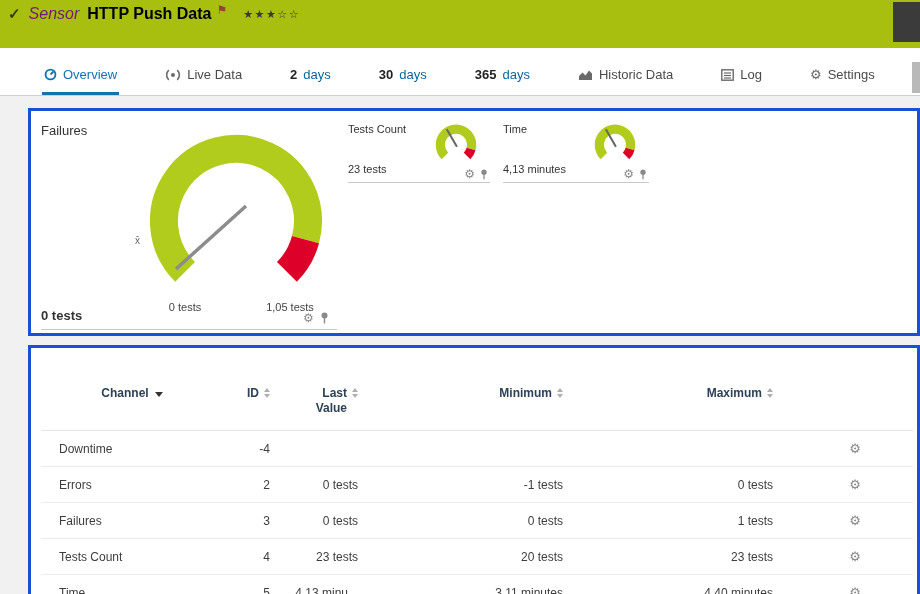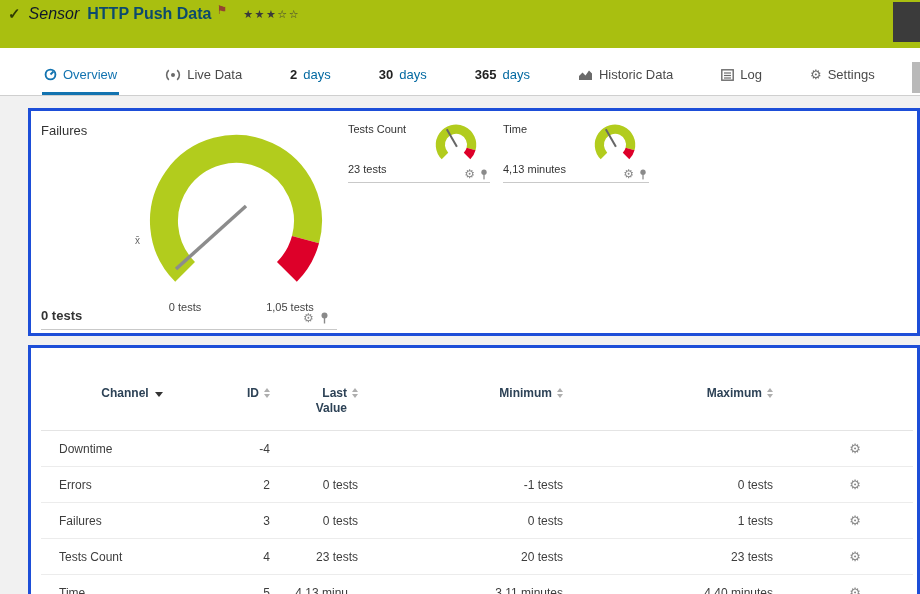--- a/index.html
+++ b/index.html
@@ -3,22 +3,22 @@
 <meta charset="utf-8">
 <style>
   * { margin:0; padding:0; box-sizing:border-box; }
   body { font-family:"Liberation Sans", sans-serif; background:#fff; }
   .page { position:relative; width:920px; height:594px; background:#f1f1f1; overflow:hidden; }
 
   
   .header { position:absolute; top:0; left:0; width:100%; height:48px; background:#a9bf10; }
   .header-line1 { position:absolute; left:8px; top:5px; display:flex; align-items:center; }
   .check { color:#2f3b03; font-size:15px; font-weight:bold; margin-right:8px; }
-  .kind { font-style:italic; font-size:16px; color:#0f172a; margin-right:8px; }
-  .title { font-size:16px; font-weight:bold; color:#0c4a6e; }
+  .kind { font-style:italic; font-size:16px; color:#701a75; margin-right:8px; }
+  .title { font-size:16px; font-weight:bold; color:#000000; }
   .flag { font-size:12px; color:#94452f; margin-left:5px; position:relative; top:-4px; cursor:pointer; }
   .stars { font-size:11px; color:#3a3a3a; margin-left:16px; letter-spacing:1.5px; cursor:pointer; }
   .status { position:absolute; left:47px; top:47px; font-size:11px; font-weight:bold; color:#ffffff; }
   .menu-btn { position:absolute; top:2px; right:0; width:27px; height:40px; background:#3b3b3b; cursor:pointer; }
 
   
   .tabs { position:absolute; top:48px; left:0; width:100%; height:48px; background:#fff;
           border-bottom:1px solid #cfcfcf; display:flex; align-items:flex-end; padding-left:42px; }
   .tab { display:flex; align-items:center; gap:6px; font-size:13px; color:#4a4a4a;
          padding:0 2px 13px; margin-right:44px; cursor:pointer; white-space:nowrap; }

